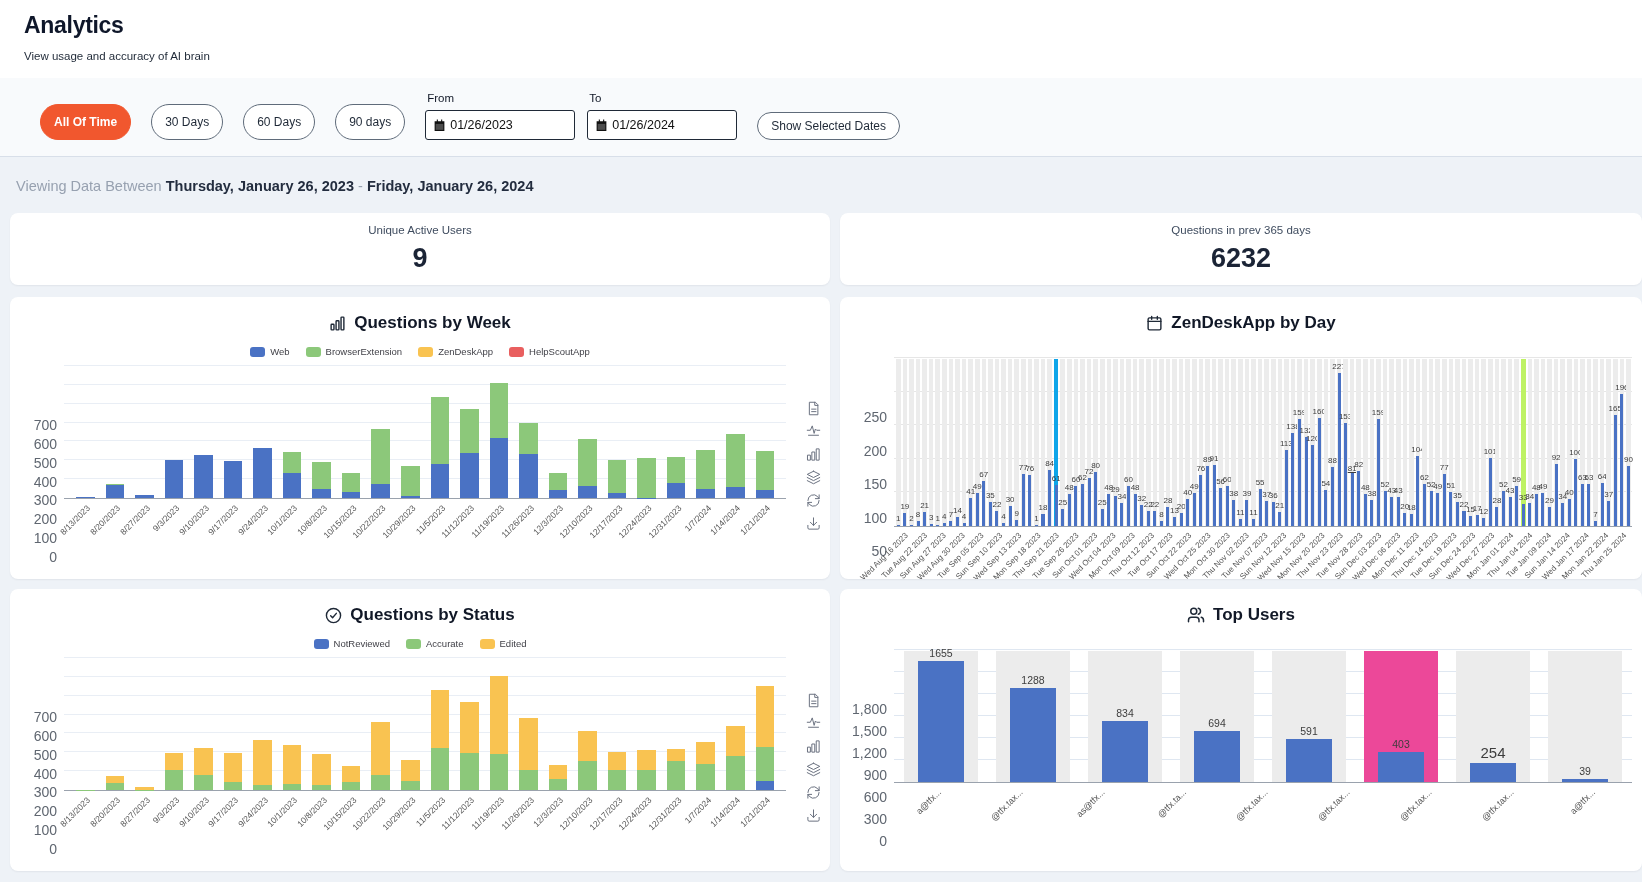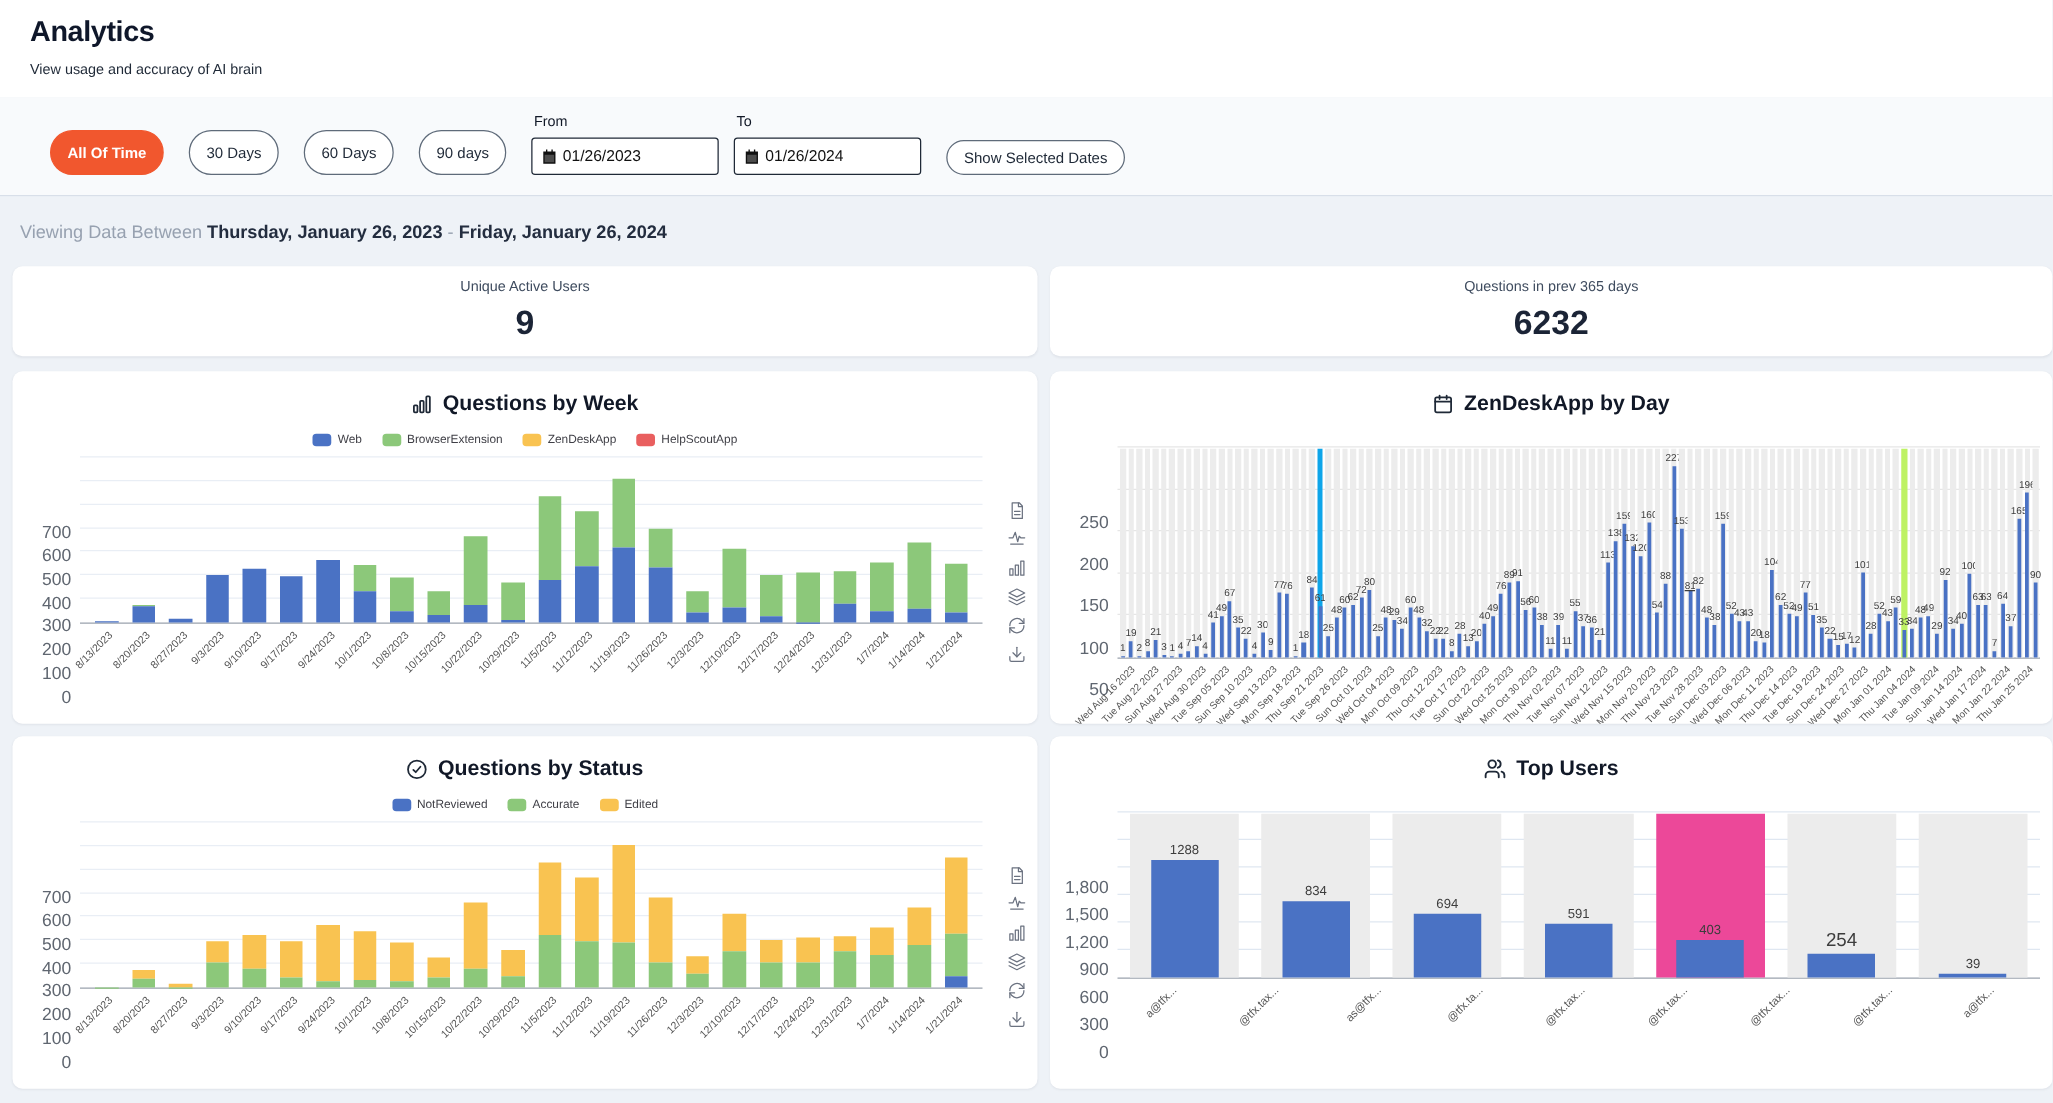--- a/index.html
+++ b/index.html
@@ -1251,20 +1251,24 @@
           </div>
           <div class="plotwrap">
             <div class="plot stretch" style="height: 132px; column-gap: 18px; padding: 0px 10px;">
               <div class="gridline" style="bottom: 22px; background: rgb(223, 231, 241);"></div>
               <div class="gridline" style="bottom: 44px; background: rgb(223, 231, 241);"></div>
               <div class="gridline" style="bottom: 66px; background: rgb(223, 231, 241);"></div>
               <div class="gridline" style="bottom: 88px; background: rgb(223, 231, 241);"></div>
               <div class="gridline" style="bottom: 110px; background: rgb(223, 231, 241);"></div>
               <div class="gridline" style="bottom: 132px; background: rgb(223, 231, 241);"></div>
               <div class="dcell" style="background: rgb(236, 236, 236);">
+                <div class="dbar" style="height: 121.367px; background: rgb(74, 114, 196); left: 19%; width: 62%;"></div>
+                <div class="dval" style="bottom: 123.367px; font-size: 10.5px;">1655</div>
+              </div>
+              <div class="dcell" style="background: rgb(236, 236, 236);">
                 <div class="dbar" style="height: 94.4533px; background: rgb(74, 114, 196); left: 19%; width: 62%;"></div>
                 <div class="dval" style="bottom: 96.4533px; font-size: 10.5px;">1288</div>
               </div>
               <div class="dcell" style="background: rgb(236, 236, 236);">
                 <div class="dbar" style="height: 61.16px; background: rgb(74, 114, 196); left: 19%; width: 62%;"></div>
                 <div class="dval" style="bottom: 63.16px; font-size: 10.5px;">834</div>
               </div>
               <div class="dcell" style="background: rgb(236, 236, 236);">
                 <div class="dbar" style="height: 50.8933px; background: rgb(74, 114, 196); left: 19%; width: 62%;"></div>
                 <div class="dval" style="bottom: 52.8933px; font-size: 10.5px;">694</div>

